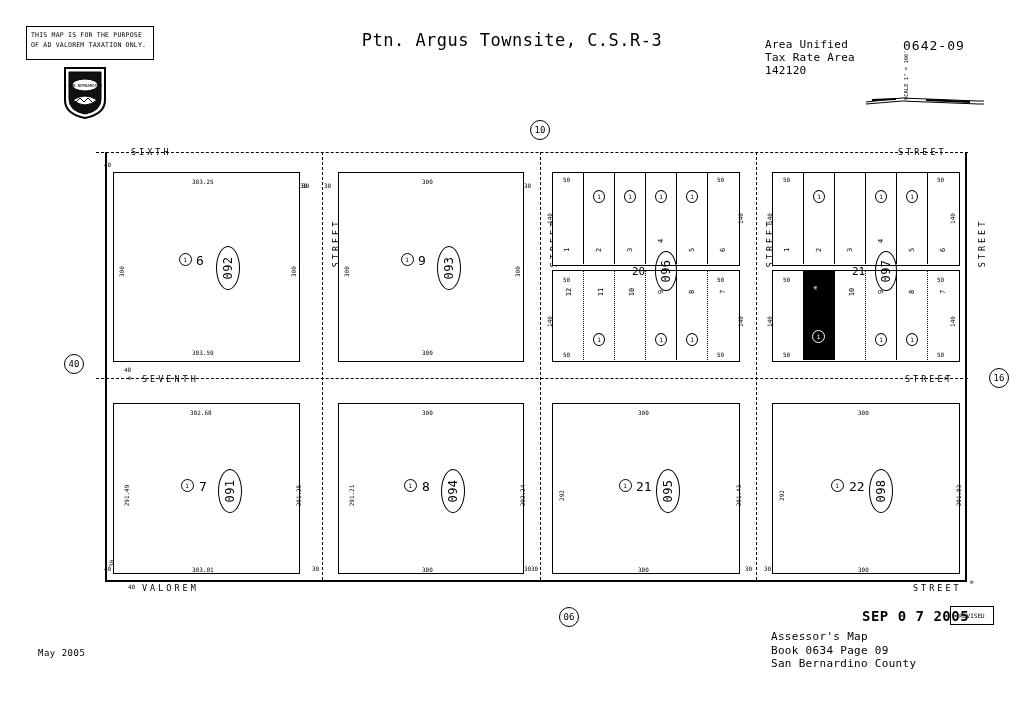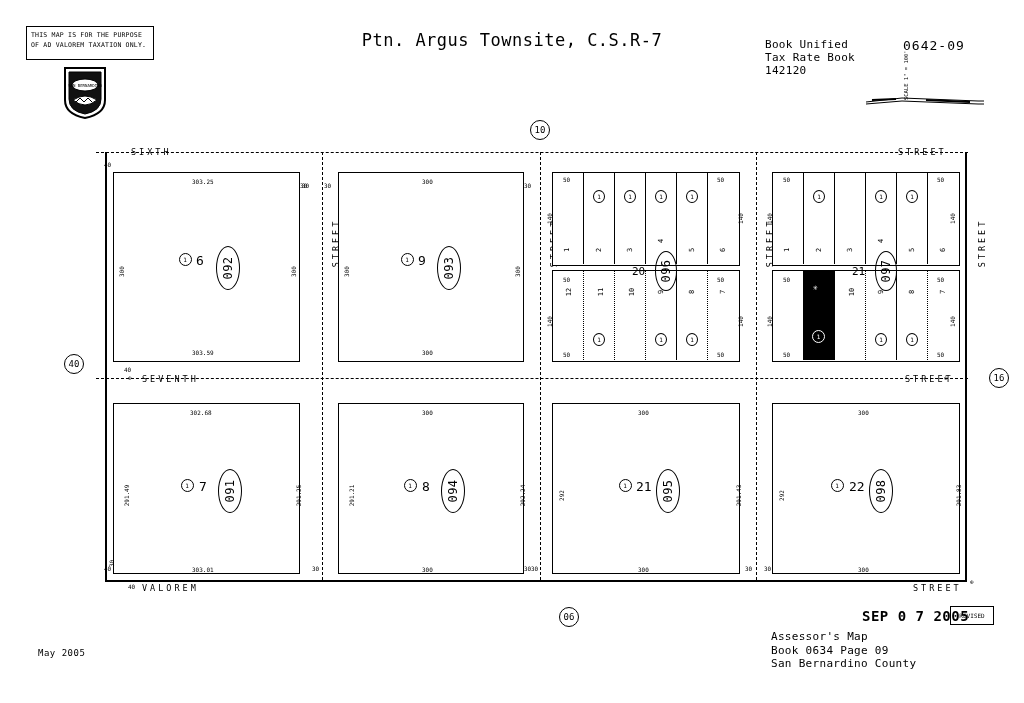--- a/index.html
+++ b/index.html
@@ -99,25 +99,25 @@
   <svg width="44" height="54" viewBox="0 0 44 54">
     <path d="M2 2 H42 V34 Q42 48 22 52 Q2 48 2 34 Z" fill="#ffffff" stroke="#000" stroke-width="2"></path>
     <path d="M6 6 H38 V33 Q38 45 22 48 Q6 45 6 33 Z" fill="#111" stroke="#000" stroke-width="1"></path>
     <ellipse cx="22" cy="19" rx="13" ry="6" fill="#fff" stroke="#000"></ellipse>
     <text x="22" y="21" font-size="4" text-anchor="middle" font-family="DejaVu Sans Mono, monospace">SAN BERNARDINO</text>
     <path d="M10 34 Q22 26 34 34 Q22 44 10 34 Z" fill="#fff" stroke="#000"></path>
     <path d="M13 36 l4 -4 l4 4 l4 -4 l4 4" fill="none" stroke="#000" stroke-width="1"></path>
   </svg>
 </div>
 
-<div class="abs" id="map-title">Ptn. Argus Townsite, C.S.R-7</div>
+<div class="abs" id="map-title">Ptn. Argus Townsite, C.S.R-3</div>
 
 <div class="abs" id="district">
-  <div>Book Unified</div>
-  <div>Tax Rate Book</div>
+  <div>Area Unified</div>
+  <div>Tax Rate Area</div>
   <div>142120</div>
 </div>
 
 <div class="abs" id="book-page">0642-09</div>
 
 <div class="abs" id="scale-wrap">
   <svg width="120" height="30" viewBox="0 0 120 30">
     <path d="M0 14 L36 10 L112 13 L118 13" fill="none" stroke="#000" stroke-width="1"></path>
     <path d="M0 16 L36 13 L112 16 L118 16" fill="none" stroke="#000" stroke-width="1"></path>
     <path d="M6 12 L30 11" stroke="#000" stroke-width="2"></path>

